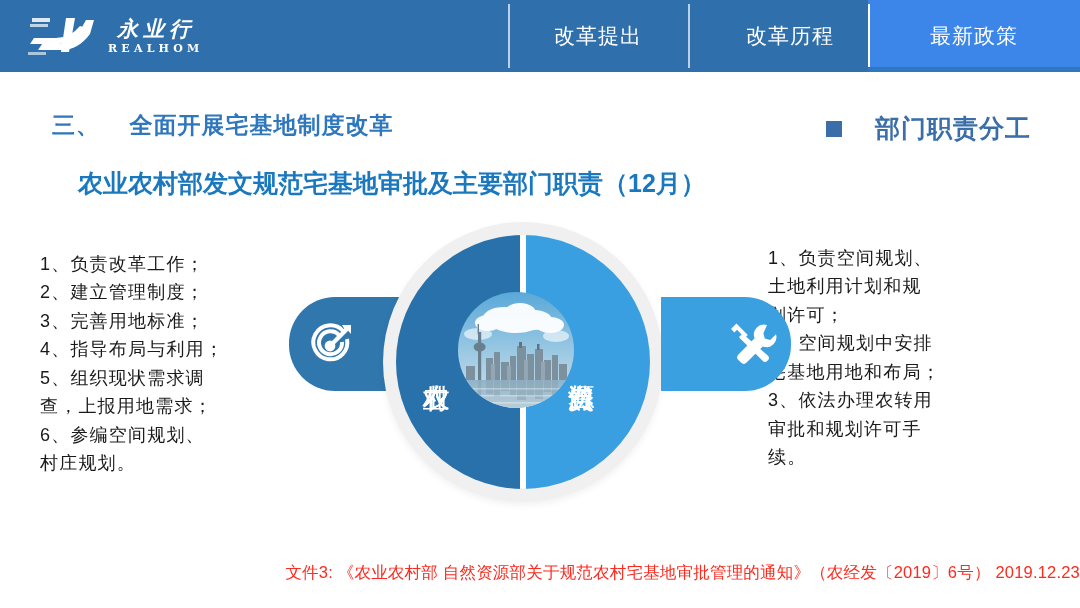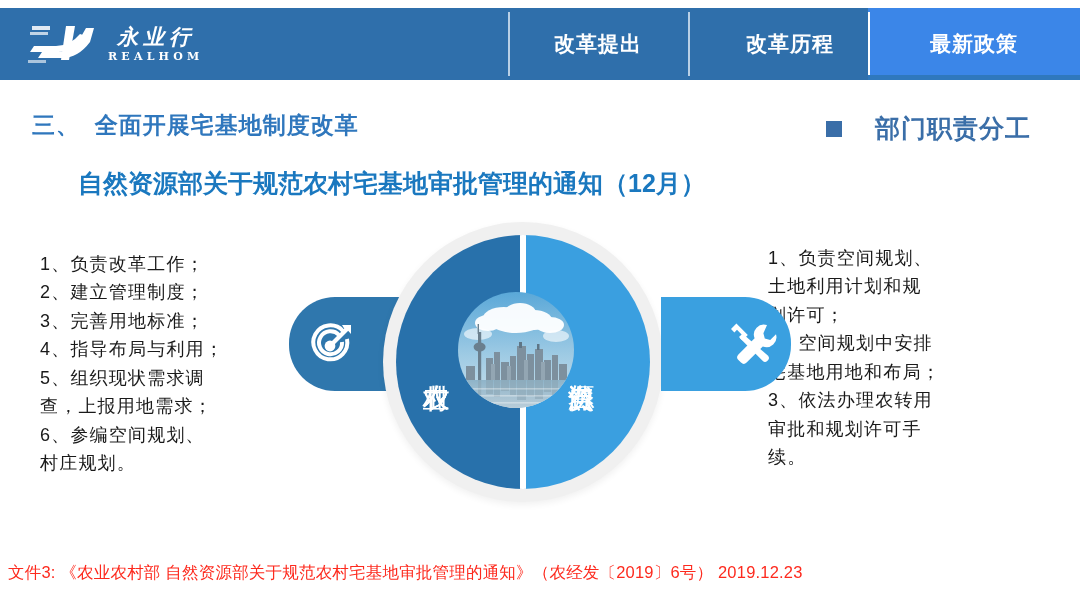--- a/index.html
+++ b/index.html
@@ -19,21 +19,20 @@
     background: #ffffff;
   }
 
   
   #header {
     position: absolute;
     left: 0; top: 0;
     width: 1080px;
     height: 72px;
     background: #2f6fab;
-    margin-top: 8px;
   }
 
   #logo-block {
     position: absolute;
     left: 28px; top: 10px;
     width: 190px; height: 52px;
     display: flex;
     align-items: center;
   }
   #logo-mark {
@@ -73,21 +72,21 @@
     height: 72px;
     display: flex;
   }
   .tab {
     height: 72px;
     display: flex;
     align-items: center;
     justify-content: center;
     color: #ffffff;
     font-size: 21px;
-    font-weight: bold;
+    font-weight: normal;
     letter-spacing: 1px;
     position: relative;
     background: #2f6fab;
   }
   .tab.t1 { width: 180px; }
   .tab.t2 { width: 180px; padding-left: 24px; }
   .tab.t3 { width: 212px; background: #3b86e8; }
   .tab-divider {
     position: absolute;
     left: 0; top: 4px;
@@ -98,26 +97,27 @@
   #tab3-underline {
     position: absolute;
     left: 0; bottom: 0;
     width: 100%; height: 5px;
     background: #2f78bd;
   }
 
   
   #heading-main {
     position: absolute;
-    left: 32px; top: 110px;
+    left: 52px; top: 110px;
     font-size: 23px;
     font-weight: bold;
     color: #2f77bd;
     letter-spacing: 1px;
     white-space: pre;
+    font-family: Liberation Mono, monospace;
   }
   #heading-sub {
     position: absolute;
     left: 78px; top: 167px;
     font-size: 25px;
     font-weight: bold;
     color: #1a78bf;
     letter-spacing: 0px;
     white-space: pre;
   }
@@ -237,21 +237,21 @@
     overflow: hidden;
     z-index: 4;
   }
   #photo svg { display: block; }
 
   
   #footer {
     position: absolute;
     left: 0; top: 562px;
     width: 1080px;
-    text-align: left;
+    text-align: right;
     color: #fd2a1e;
     font-size: 16.5px;
     letter-spacing: 0.2px;
     white-space: pre;
     padding-left: 8px;
   }
 </style>
 </head>
 <body>
 
@@ -287,21 +287,21 @@
       </div>
       <div class="tab t3">
         <span class="tab-divider"></span>
         <span>最新政策</span>
         <span id="tab3-underline"></span>
       </div>
     </div>
   </div>
 
   <div id="heading-main">三、  全面开展宅基地制度改革</div>
-  <div id="heading-sub">自然资源部关于规范农村宅基地审批管理的通知（12月）</div>
+  <div id="heading-sub">农业农村部发文规范宅基地审批及主要部门职责（12月）</div>
 
   <div id="heading-right">
     <span id="heading-right-bullet"></span>
     <span id="heading-right-text">部门职责分工</span>
   </div>
 
   <div class="col" id="col-left">1、负责改革工作；
 2、建立管理制度；
 3、完善用地标准；
 4、指导布局与利用；

